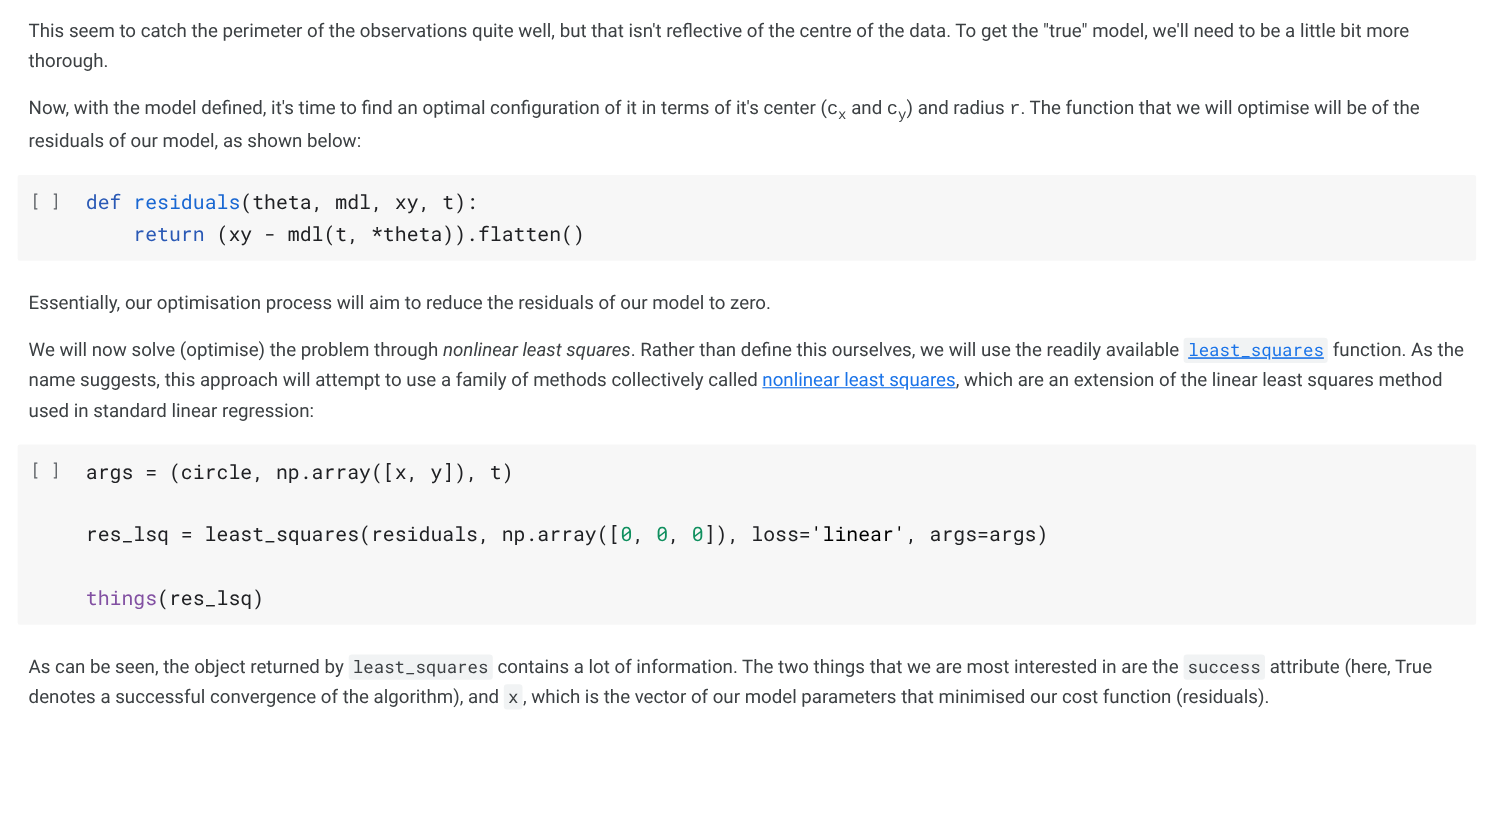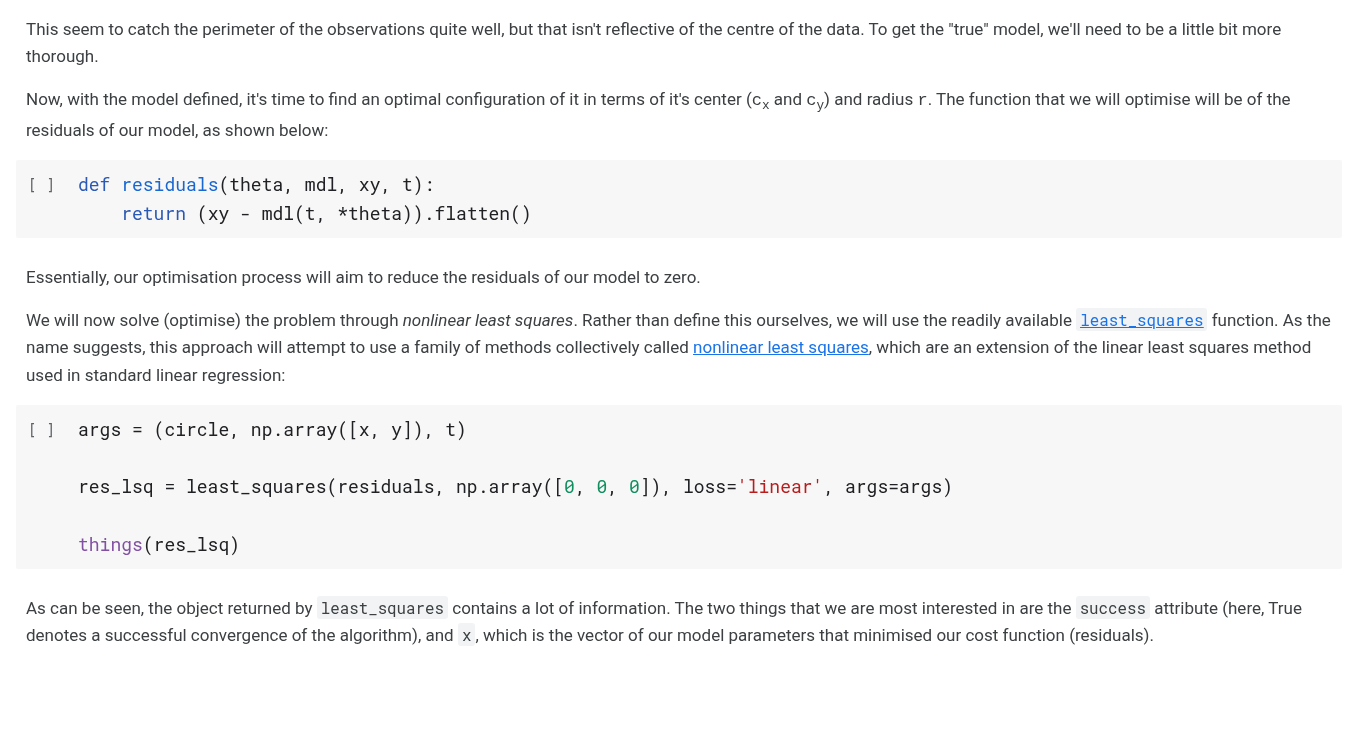--- a/index.html
+++ b/index.html
@@ -43,21 +43,21 @@
     font-size: 18px;
     white-space: pre;
     color: #202124;
     padding-right: 10px;
   }
   .tok-kw   { color: #2a59b5; }
   .tok-def  { color: #1967d2; }
   .tok-name { color: #202124; }
   .tok-func { color: #8250a2; }
   .tok-num  { color: #0f8f5e; }
-  .tok-str  { color: #b91c1c; margin-top: 12px; }
+  .tok-str  { color: #000000; margin-top: 12px; }
   .math {
     font-family: Liberation Mono, monospace;
     text-align: center;
   }
   .math-sub {
     font-size: 0.75em;
     vertical-align: sub;
   }
   em { font-style: italic; }
   .inline-code {

